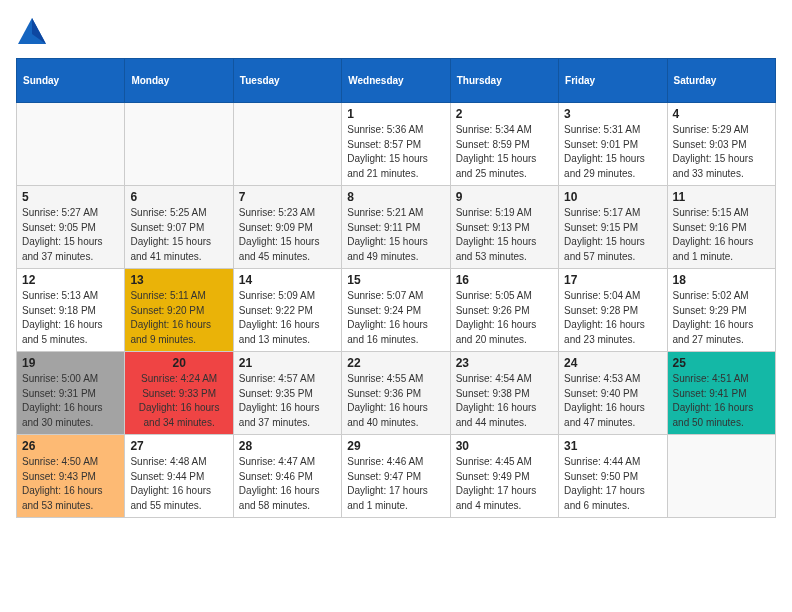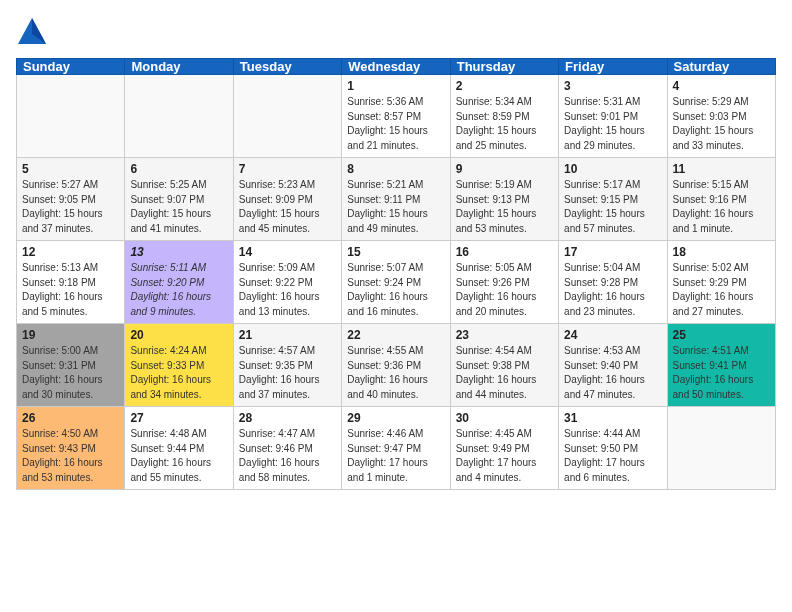--- a/index.html
+++ b/index.html
@@ -34,23 +34,23 @@
       color: #333;
     }
     .calendar {
       width: 100%;
       border-collapse: collapse;
       border: 1px solid #ccc;
     }
     .calendar th {
       background: #1565c0;
       color: #fff;
-      font-size: 13px;
+      font-size: 10px;
       font-weight: bold;
-      padding: 0 6px;
+      padding: 16px 6px;
       text-align: left;
       border: 1px solid #1155a0;
     }
     .calendar td {
       width: 108px;
       vertical-align: top;
       padding: 4px 5px;
       border: 1px solid #ccc;
       font-size: 10.5px;
       color: #333;
@@ -198,21 +198,21 @@
         </td>
       </tr>
       <tr>
         <td style="background: rgb(255, 255, 255); border-radius: 24px;">
           <span class="day-number">12</span>
           <div class="day-info" style="white-space: pre-line;">Sunrise: 5:13 AM
 Sunset: 9:18 PM
 Daylight: 16 hours
 and 5 minutes.</div>
         </td>
-        <td style="background: #c4b5fd; font-style: italic;">
+        <td style="background: #eab308;">
           <span class="day-number">13</span>
           <div class="day-info" style="white-space: pre-line;">Sunrise: 5:11 AM
 Sunset: 9:20 PM
 Daylight: 16 hours
 and 9 minutes.</div>
         </td>
         <td style="background: rgb(255, 255, 255);">
           <span class="day-number">14</span>
           <div class="day-info" style="white-space: pre-line;">Sunrise: 5:09 AM
 Sunset: 9:22 PM
@@ -249,21 +249,21 @@
         </td>
       </tr>
       <tr>
         <td style="background: #a3a3a3;">
           <span class="day-number">19</span>
           <div class="day-info" style="white-space: pre-line;">Sunrise: 5:00 AM
 Sunset: 9:31 PM
 Daylight: 16 hours
 and 30 minutes.</div>
         </td>
-        <td style="background: #fde047;">
+        <td style="background: #ef4444; text-align: center;">
           <span class="day-number">20</span>
           <div class="day-info" style="white-space: pre-line;">Sunrise: 4:24 AM
 Sunset: 9:33 PM
 Daylight: 16 hours
 and 34 minutes.</div>
         </td>
         <td style="background: rgb(245, 245, 245);">
           <span class="day-number">21</span>
           <div class="day-info" style="white-space: pre-line;">Sunrise: 4:57 AM
 Sunset: 9:35 PM

